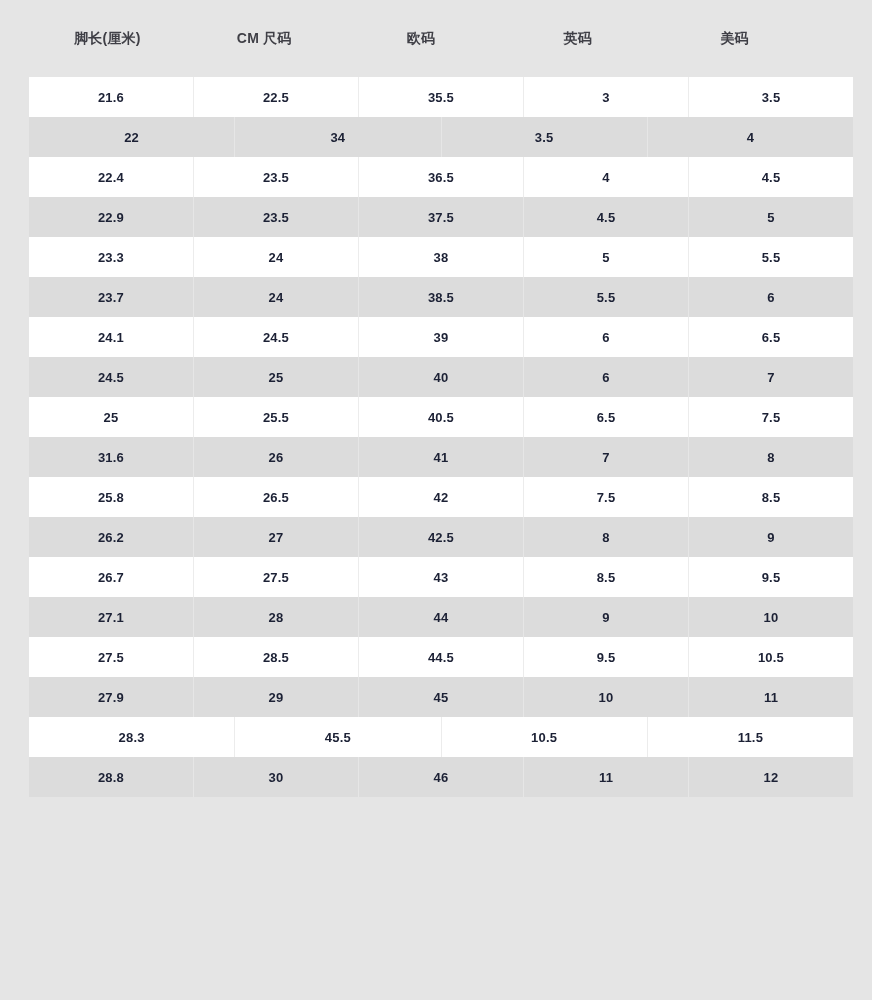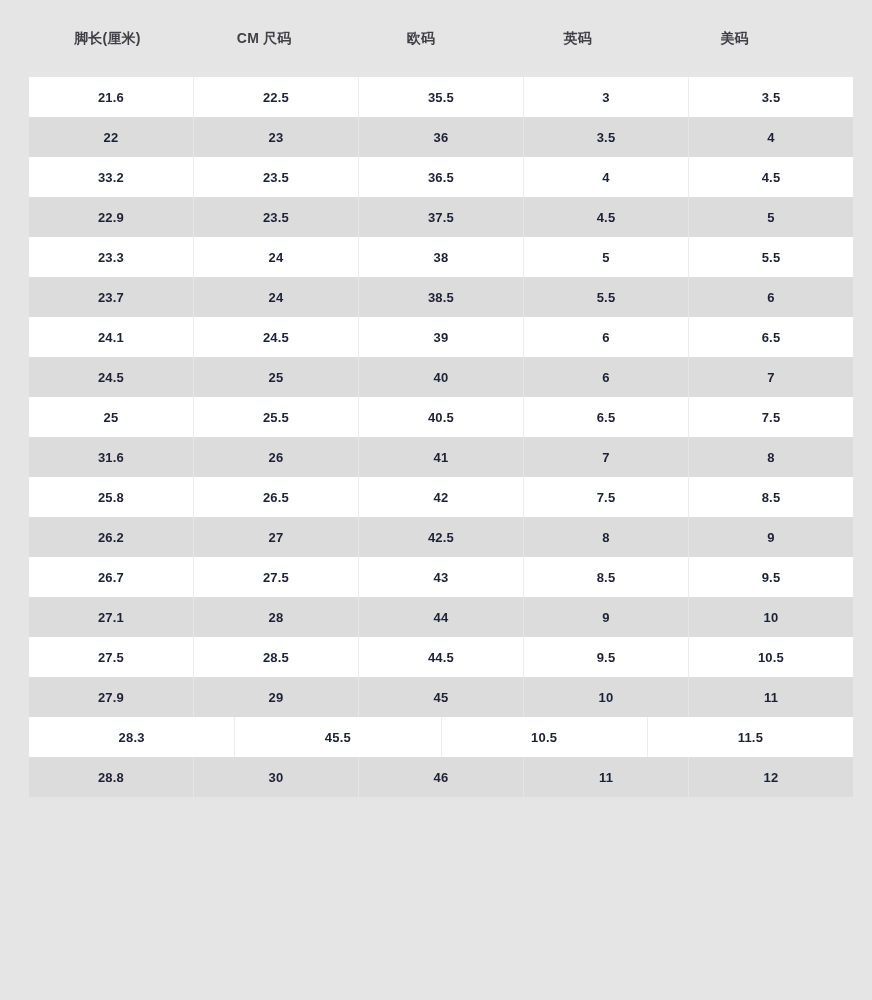--- a/index.html
+++ b/index.html
@@ -103,27 +103,26 @@
   <div class="chart-body" id="chart-body">
       <div class="chart-row row-odd">
         <div class="chart-cell">21.6</div>
         <div class="chart-cell">22.5</div>
         <div class="chart-cell">35.5</div>
         <div class="chart-cell">3</div>
         <div class="chart-cell">3.5</div>
       </div>
       <div class="chart-row row-even">
         <div class="chart-cell">22</div>
-        <div class="chart-cell">23</div>
-        <div class="chart-cell">36</div>
+        <div class="chart-cell">34</div>
         <div class="chart-cell">3.5</div>
         <div class="chart-cell">4</div>
       </div>
       <div class="chart-row row-odd">
-        <div class="chart-cell">33.2</div>
+        <div class="chart-cell">22.4</div>
         <div class="chart-cell">23.5</div>
         <div class="chart-cell">36.5</div>
         <div class="chart-cell">4</div>
         <div class="chart-cell">4.5</div>
       </div>
       <div class="chart-row row-even">
         <div class="chart-cell">22.9</div>
         <div class="chart-cell">23.5</div>
         <div class="chart-cell">37.5</div>
         <div class="chart-cell">4.5</div>

